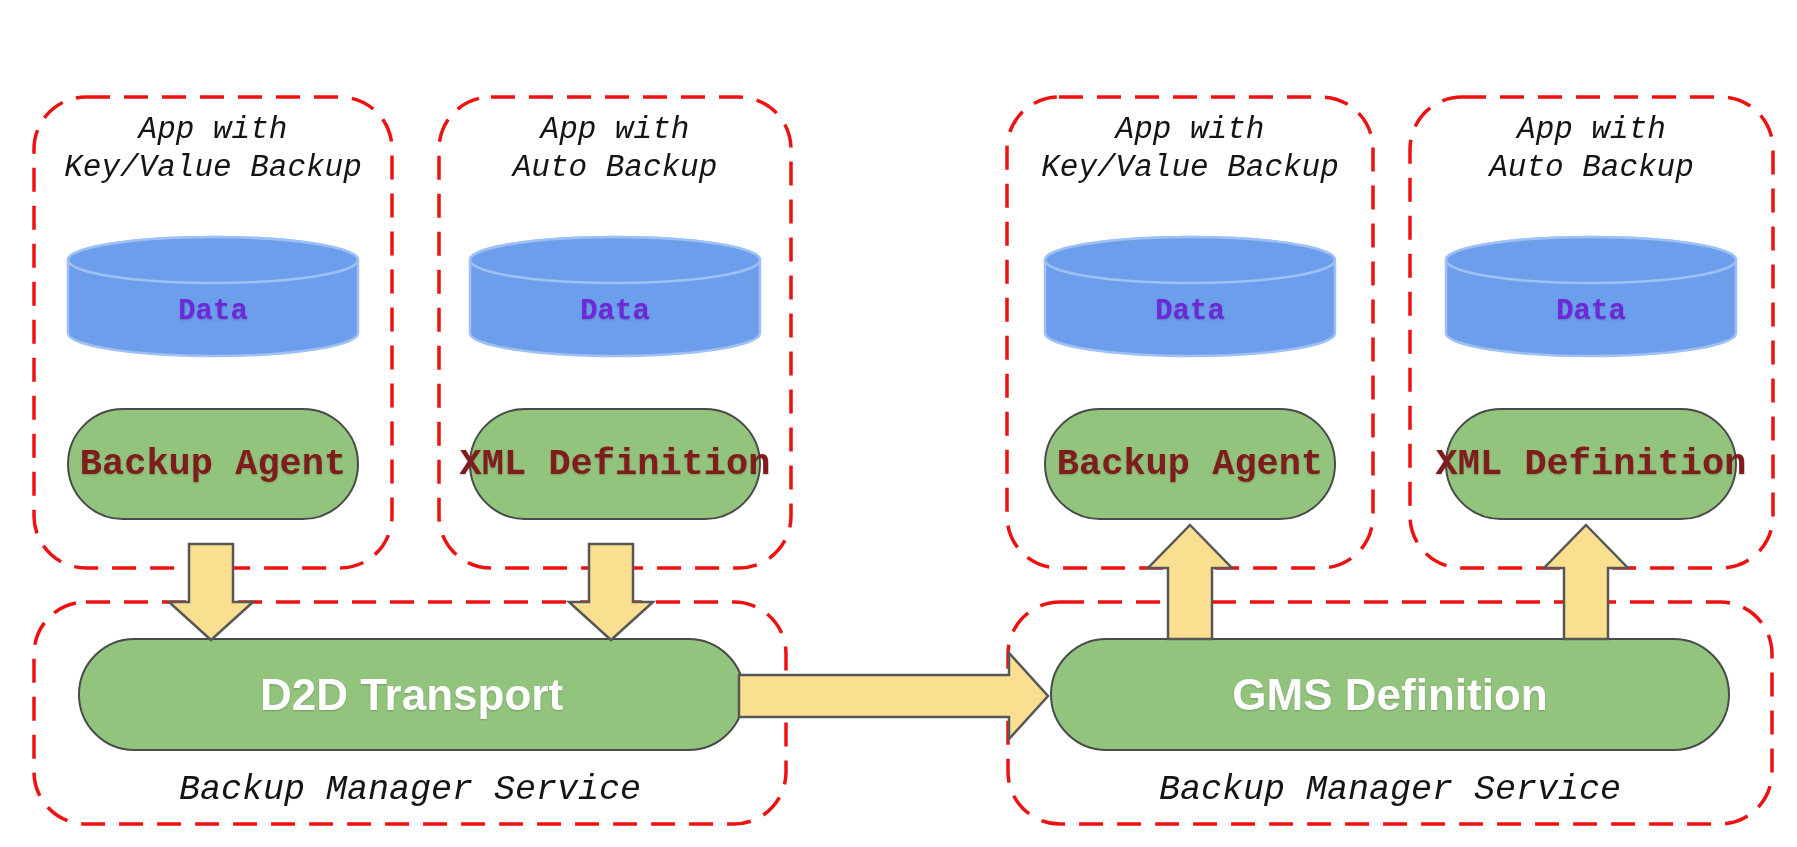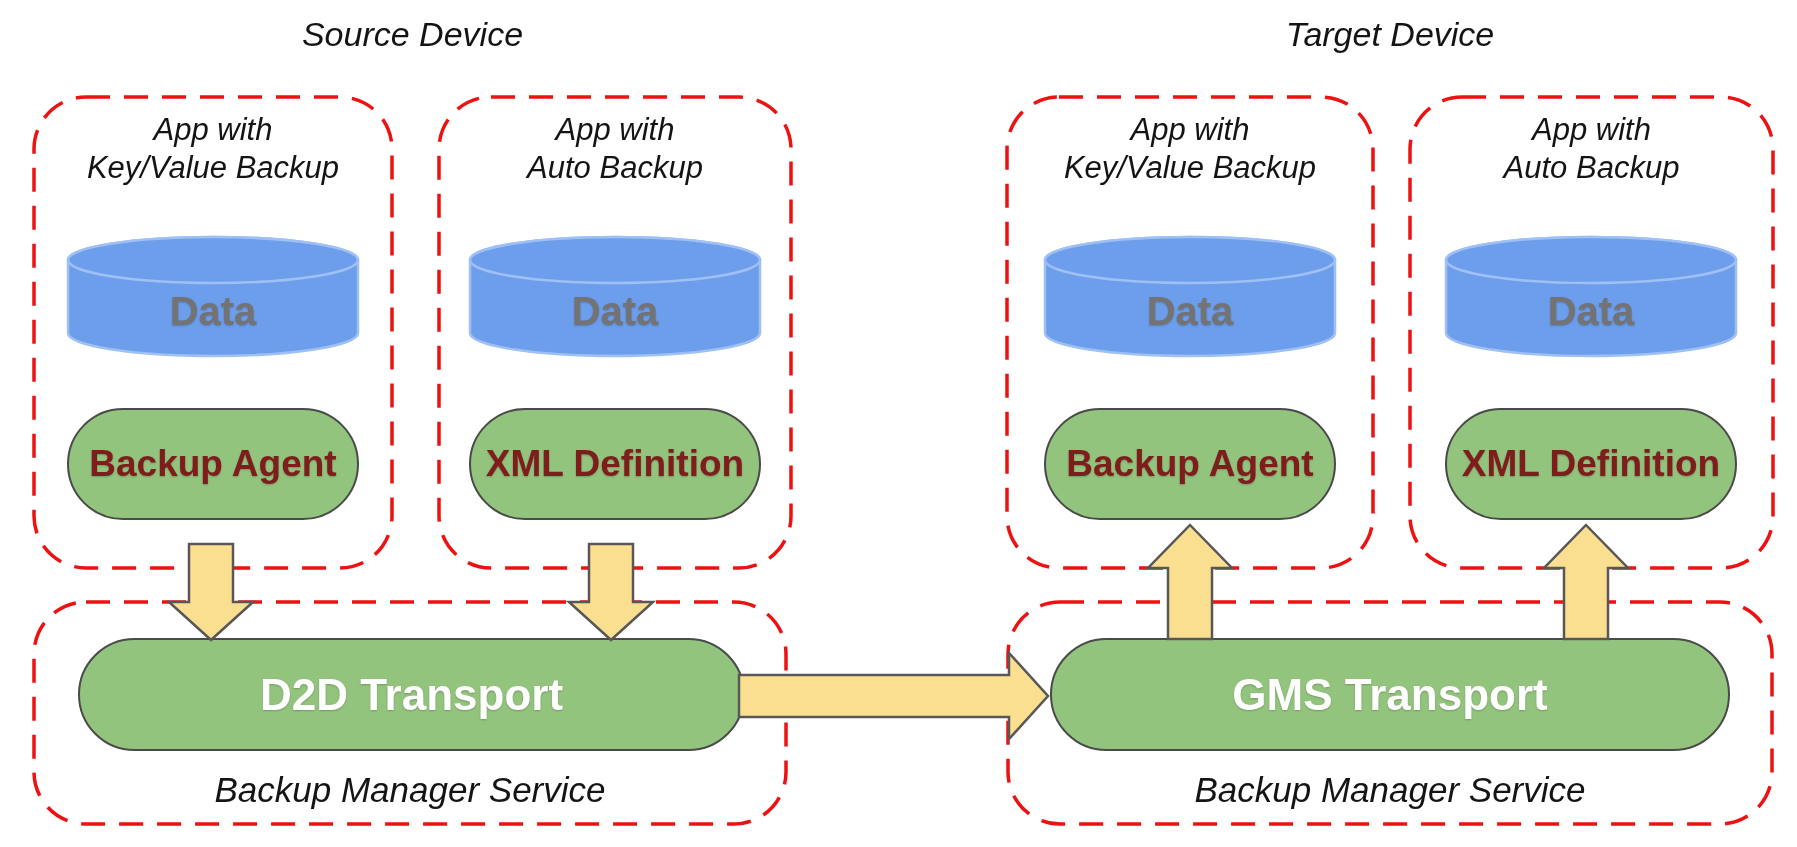--- a/index.html
+++ b/index.html
@@ -15,38 +15,38 @@
   html,body{margin:0;padding:0;background:#ffffff;}
   .canvas{
     position:relative;width:1797px;height:847px;background:#ffffff;
     font-family:"Liberation Sans",sans-serif;color:var(--text);overflow:hidden;
   }
   .abs{position:absolute;}
   .device-title{
     font-size:34px;font-style:italic;text-align:center;line-height:44px;
     white-space:nowrap;
   }
-  .app-box{position:absolute;}
+  .app-box{position:absolute;font-family:Liberation Mono, monospace;}
   .box-outline{position:absolute;left:0;top:0;width:100%;height:100%;overflow:visible;}
   .box-outline rect{
     fill:none;stroke:var(--app-box-border);stroke-width:3.5;
     stroke-dasharray:24 14;
   }
   .app-title{
     position:absolute;left:0;top:16px;width:100%;text-align:center;
     font-size:31px;font-style:italic;line-height:38px;white-space:nowrap;
   }
   .cyl-wrap{position:absolute;height:128px;}
   .cyl-svg{position:absolute;left:0;top:0;width:100%;height:100%;overflow:visible;}
   .cyl-svg .cyl-body{fill:var(--data-cylinder-fill);stroke:var(--data-cylinder-stroke);stroke-width:2.5;}
   .cyl-svg .cyl-rim{fill:var(--data-cylinder-fill);stroke:var(--data-cylinder-stroke);stroke-width:2.5;}
   .data-label{
     position:absolute;left:0;top:34px;width:100%;height:88px;
     display:flex;align-items:center;justify-content:center;
-    font-size:40px;font-weight:bold;color:#737373;
+    font-size:29px;font-weight:bold;color:#6d28d9;
     text-shadow:0 1px 2px rgba(0,0,0,0.22);
   }
   .pill{
     position:absolute;height:112px;border-radius:58px;
     background:var(--component-fill);border:2.5px solid var(--component-stroke);
     display:flex;align-items:center;justify-content:center;box-sizing:border-box;
     font-size:37px;font-weight:bold;color:#7f1d1d;
     text-shadow:0 1px 2px rgba(0,0,0,0.22);white-space:nowrap;
   }
   .transport-pill{
@@ -64,22 +64,20 @@
   .arrow-svg polygon{
     fill:var(--arrow-fill);stroke:var(--arrow-stroke);stroke-width:2.5;
     stroke-linejoin:miter;
   }
 </style>
 </head>
 <body>
 
 <div class="canvas">
 
-  <div class="abs device-title" style="left:32px;top:12px;width:761px;">Source Device</div>
-  <div class="abs device-title" style="left:1005px;top:12px;width:770px;">Target Device</div>
 
   <div class="app-box" style="left:32px;top:95px;width:362px;height:475px;">
     <svg class="box-outline" viewBox="0 0 362 475">
       <rect x="2" y="2" width="358" height="471" rx="52"></rect>
     </svg>
     <div class="app-title">
       <div>App with</div>
       <div>Key/Value Backup</div>
     </div>
     <div class="cyl-wrap" style="left:33px;top:138px;width:296px;">
@@ -154,21 +152,21 @@
   </div>
 
   <div class="app-box" style="left:1006px;top:600px;width:768px;height:226px;">
     <svg class="box-outline" viewBox="0 0 768 226">
       <rect x="2" y="2" width="764" height="222" rx="52"></rect>
     </svg>
     <div class="bms-label">Backup Manager Service</div>
   </div>
 
   <div class="transport-pill" style="left:78px;top:638px;width:667px;">D2D Transport</div>
-  <div class="transport-pill" style="left:1050px;top:638px;width:680px;">GMS Transport</div>
+  <div class="transport-pill" style="left:1050px;top:638px;width:680px;">GMS Definition</div>
 
   <svg class="arrow-svg" style="left:168px;top:543px;" width="86" height="98" viewBox="0 0 86 98">
     <polygon points="21,1 65,1 65,59 85,59 43,97 1,59 21,59"></polygon>
   </svg>
   <svg class="arrow-svg" style="left:568px;top:543px;" width="86" height="98" viewBox="0 0 86 98">
     <polygon points="21,1 65,1 65,59 85,59 43,97 1,59 21,59"></polygon>
   </svg>
   <svg class="arrow-svg" style="left:1147px;top:523px;" width="86" height="117" viewBox="0 0 86 117">
     <polygon points="43,2 85,45 65,45 65,116 21,116 21,45 1,45"></polygon>
   </svg>

